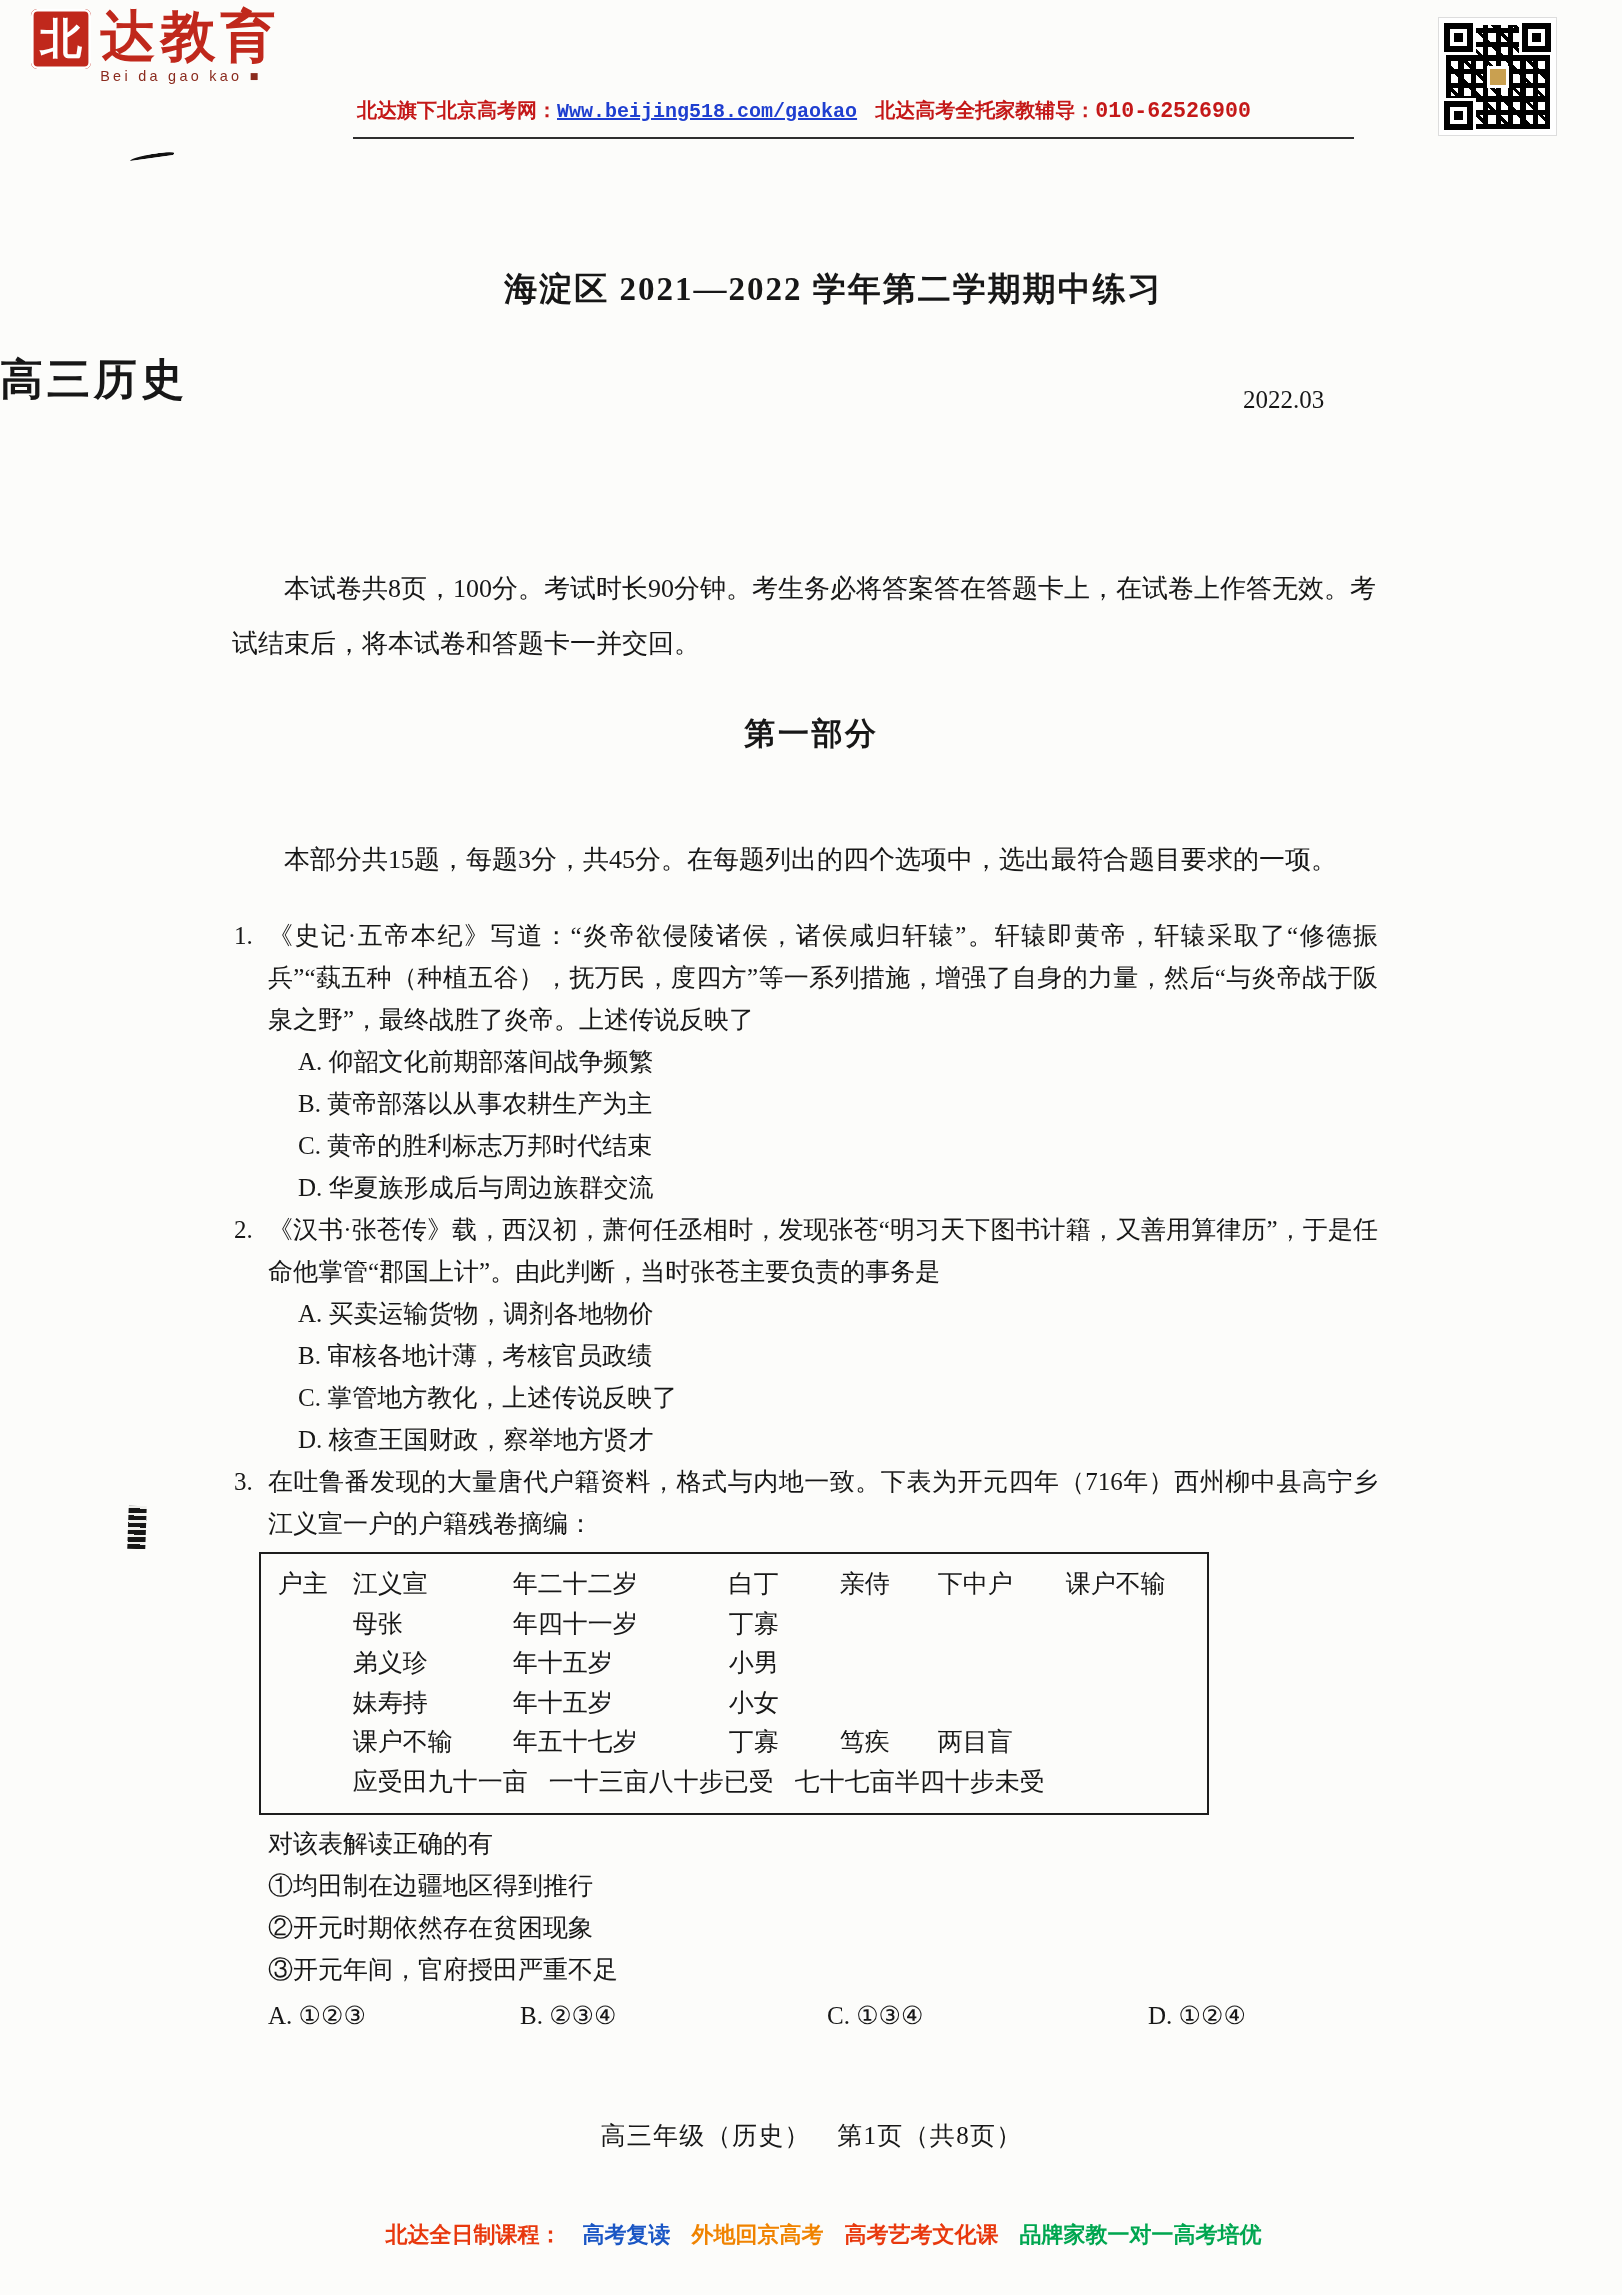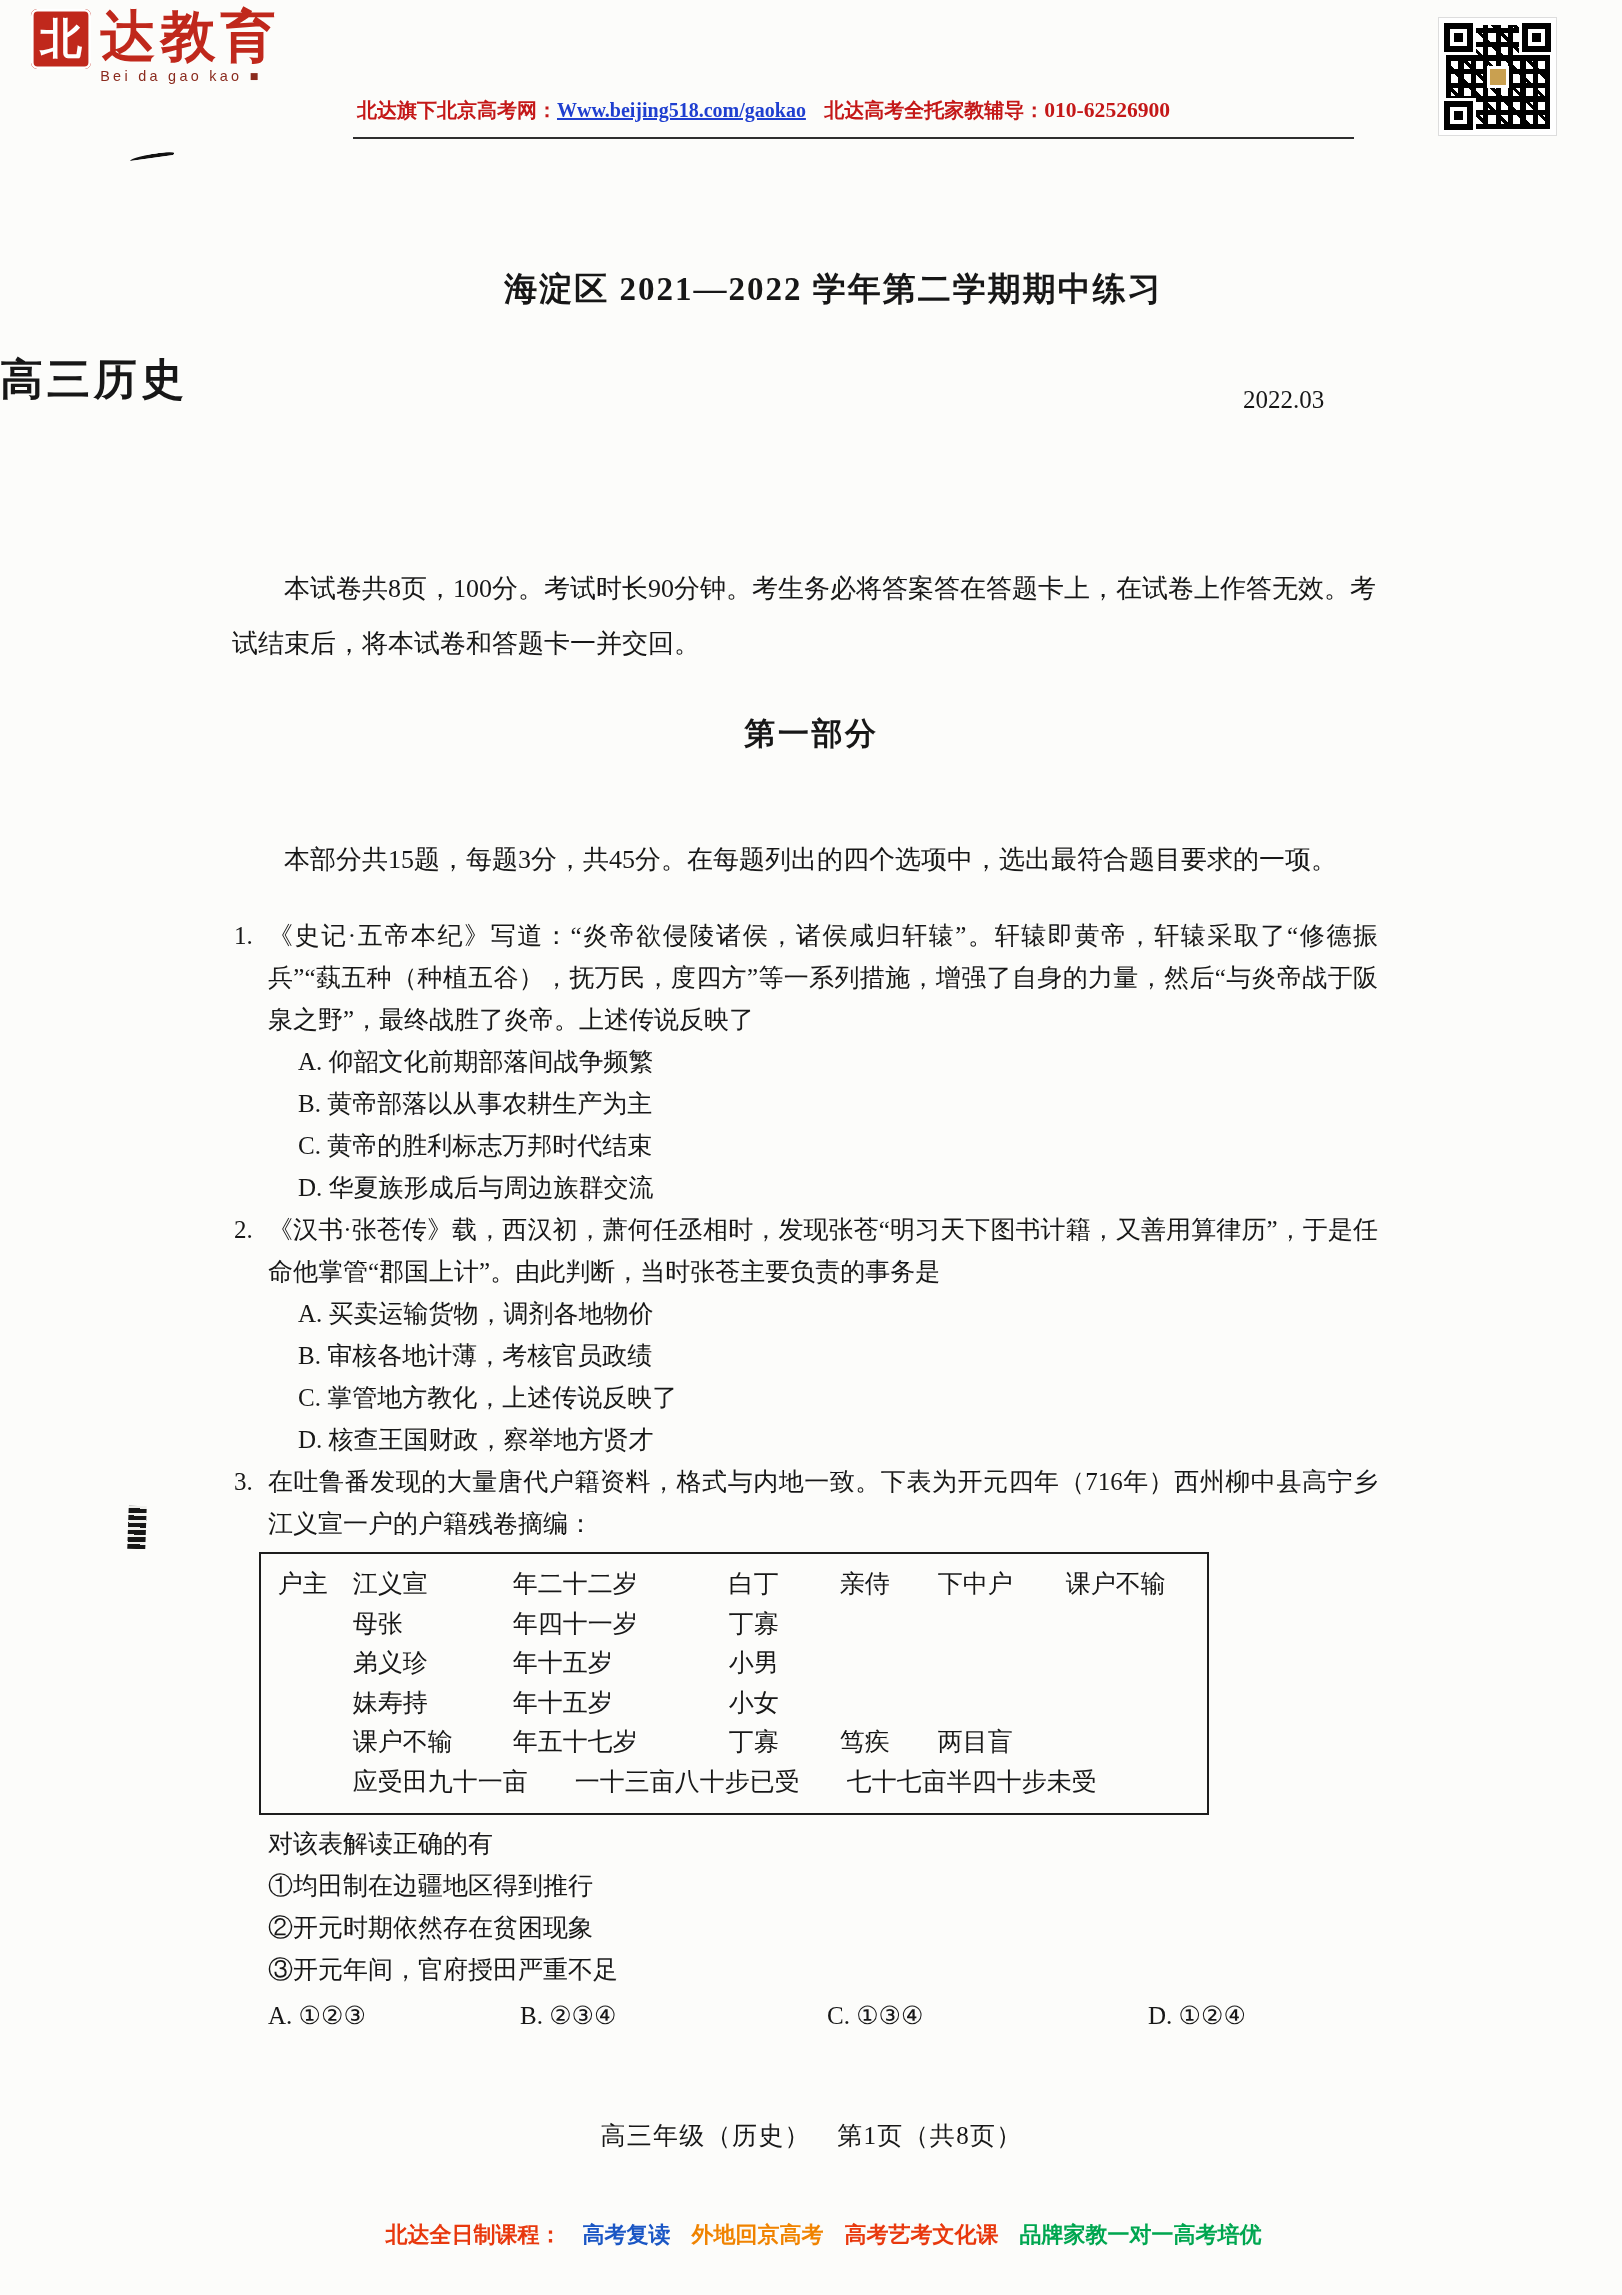--- a/index.html
+++ b/index.html
@@ -20,21 +20,21 @@
   }
   .logo-right { margin-left:9.2px; }
   .logo-chars {
     color:#c0281c; font-size:55px; line-height:55px; font-weight:900;
     letter-spacing:5.2px; font-family:"Liberation Serif",serif;
   }
   .logo-sub { color:#8a2a1d; font-size:14.4px; letter-spacing:3.3px; margin-top:3.9px; font-family:"Liberation Sans",sans-serif; }
 
   .header-info {
     position:absolute; left:357px; top:97px; font-size:20px; font-weight:bold;
-    font-family:Liberation Serif, serif; white-space:nowrap;
+    font-family:Liberation Mono, monospace; white-space:nowrap;
   }
   .header-info .red { color:#c41818; }
   .header-info .link { color:#1f3fd0; text-decoration:underline; cursor:pointer; margin-right:18.3px; }
   .header-info .phone { color:#c41818; font-size:21.6px; }
   .rule { position:absolute; left:353px; top:137px; width:1001px; height:2px; background:#2e2e2e; }
 
   
   .qr { position:absolute; left:1438px; top:17px; width:119px; height:119px; background:#fff; border:1.3px solid #ddd; }
   .qr-noise {
     position:absolute; inset:6.5px;
@@ -74,21 +74,21 @@
   .q { position:relative; padding-left:34px; }
   .q-num { position:absolute; left:0; top:0; }
   .q-stem { margin:0; text-align:justify; }
   .opt { padding-left:30px; }
 
   
   .reg-table { border:2px solid #1d1d1d; margin:6.5px 0 7.9px -9.2px; width:950px;
     padding:10.5px 17px 11.8px 17px; line-height:1.58; }
   .reg-grid { display:grid; grid-template-columns:75px 160px 216px 111px 98px 128px 1fr; }
   .reg-grid span { white-space:nowrap; }
-  .reg-summary { display:flex; gap:47px; padding-left:75px; white-space:nowrap; }
+  .reg-summary { display:flex; gap:21px; padding-left:75px; white-space:nowrap; }
 
   .q3-opts { position:relative; height:46px; margin-top:3.9px; }
   .q3-opts span { position:absolute; top:0; white-space:nowrap; }
   .q3-opts .o0 { left:0; } .q3-opts .o1 { left:252px; } .q3-opts .o2 { left:559px; } .q3-opts .o3 { left:880px; }
 
   
   .footer-page { position:absolute; top:2119px; left:0; width:100%; text-align:center; font-size:25px; letter-spacing:1.3px; }
   .promos { position:absolute; top:2220px; left:12px; width:100%; text-align:center;
     font-size:22px; font-weight:bold; font-family:"Liberation Sans",sans-serif; }
   .promos span { margin:0 10.5px; white-space:nowrap; }

